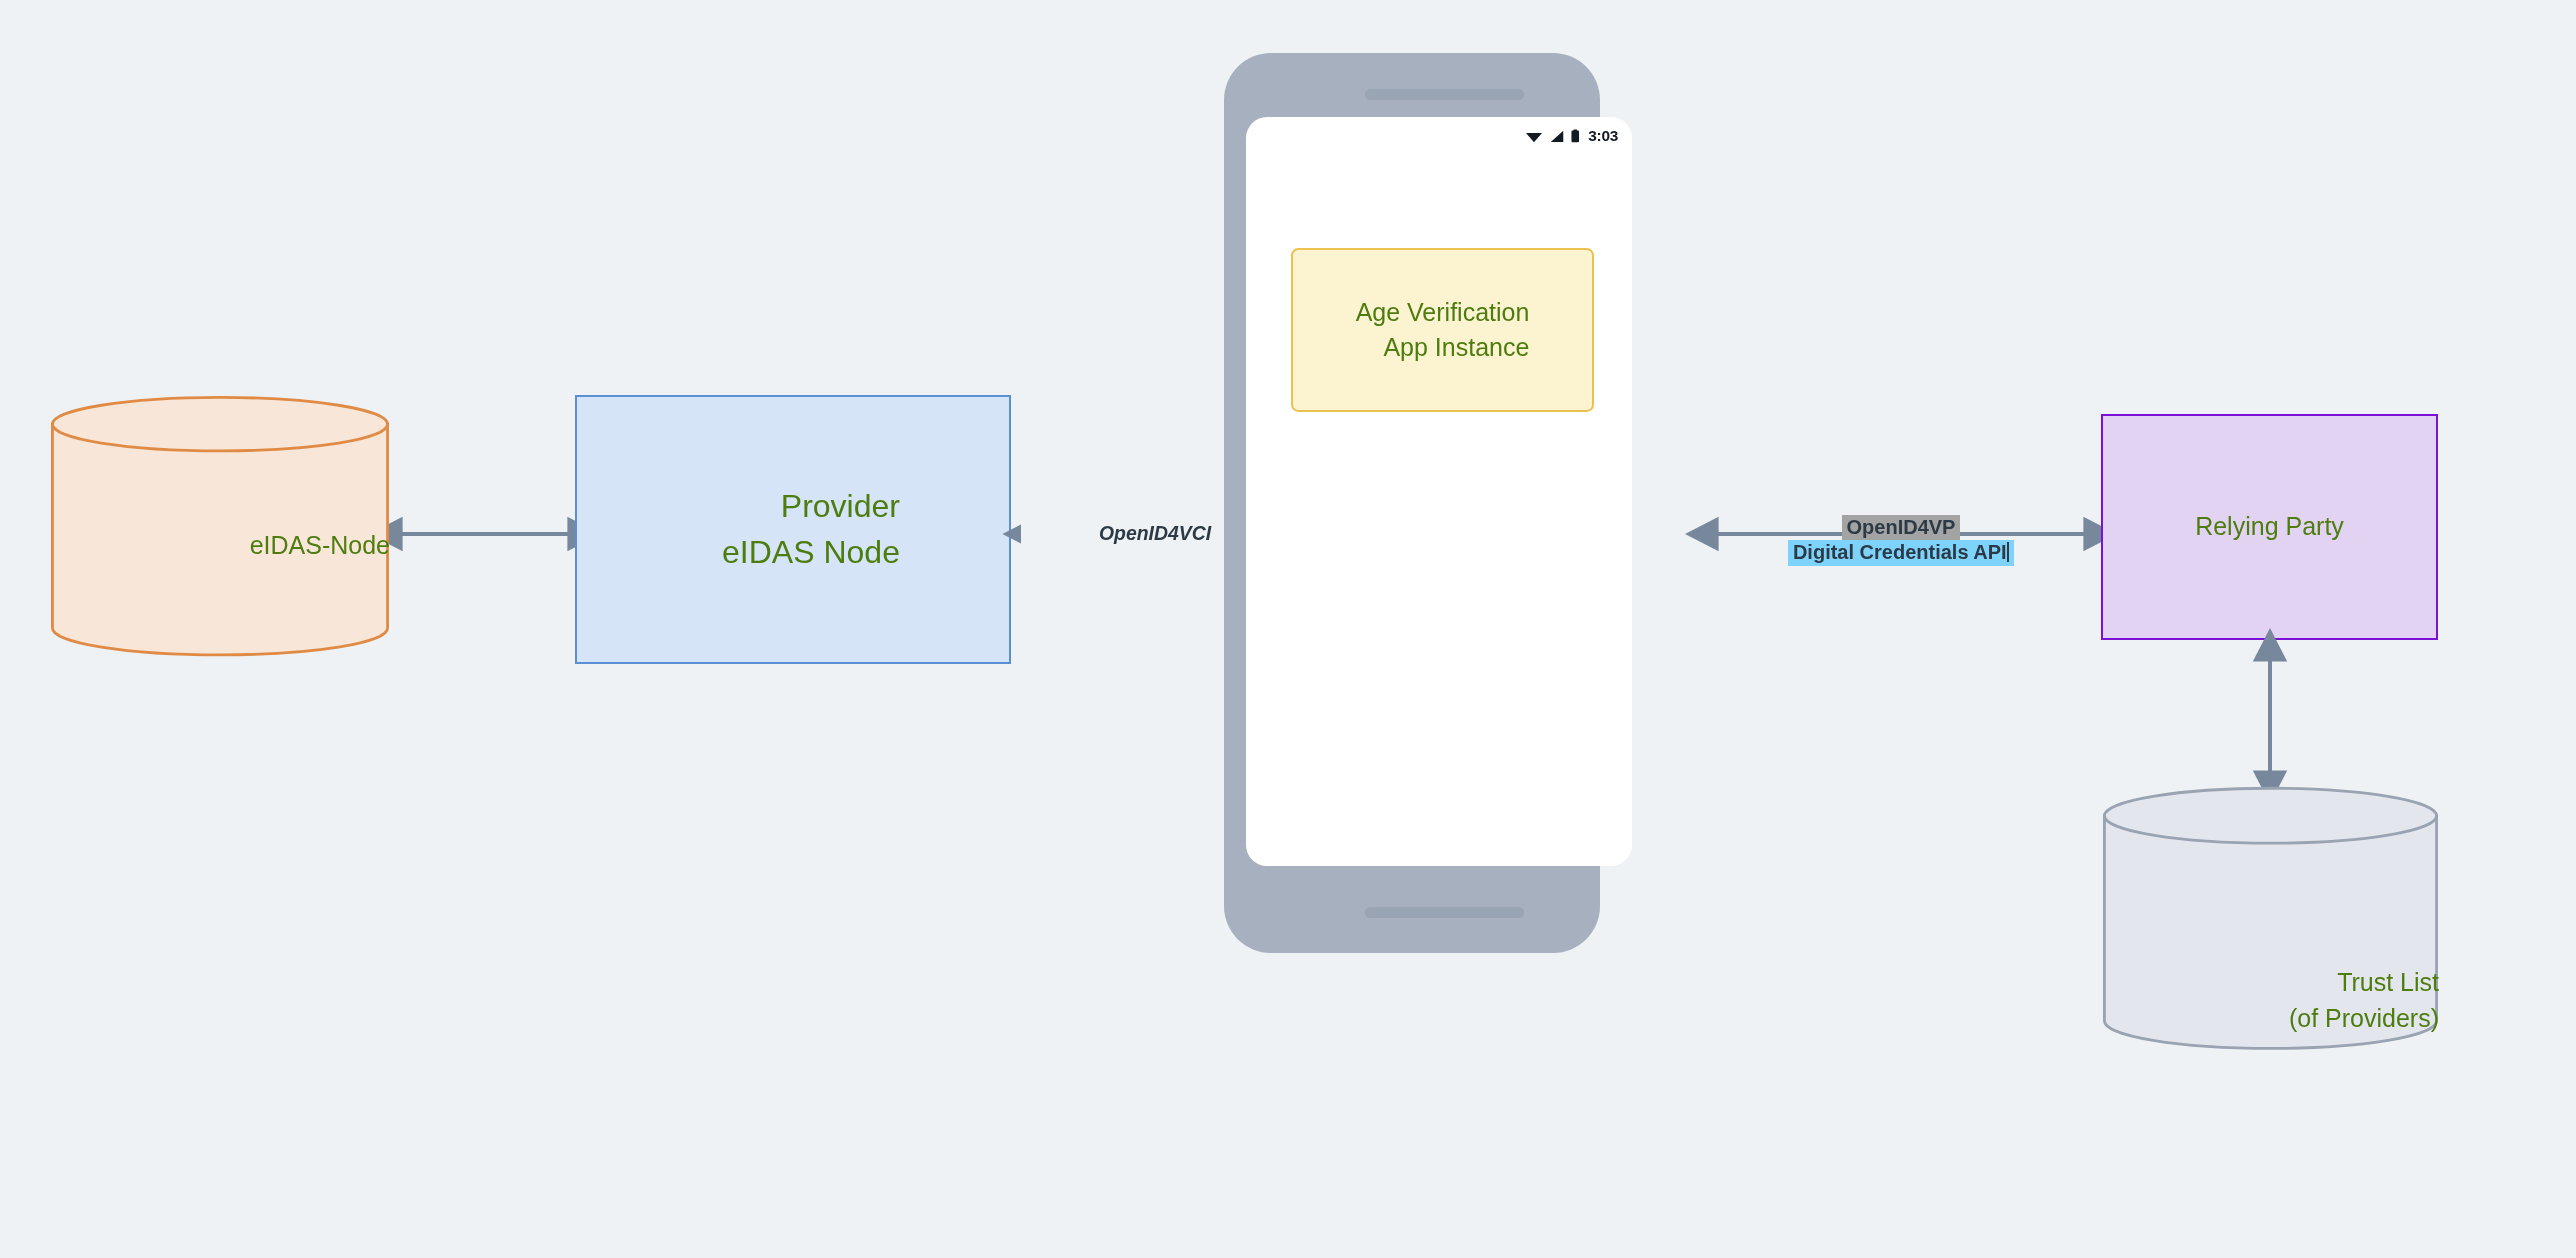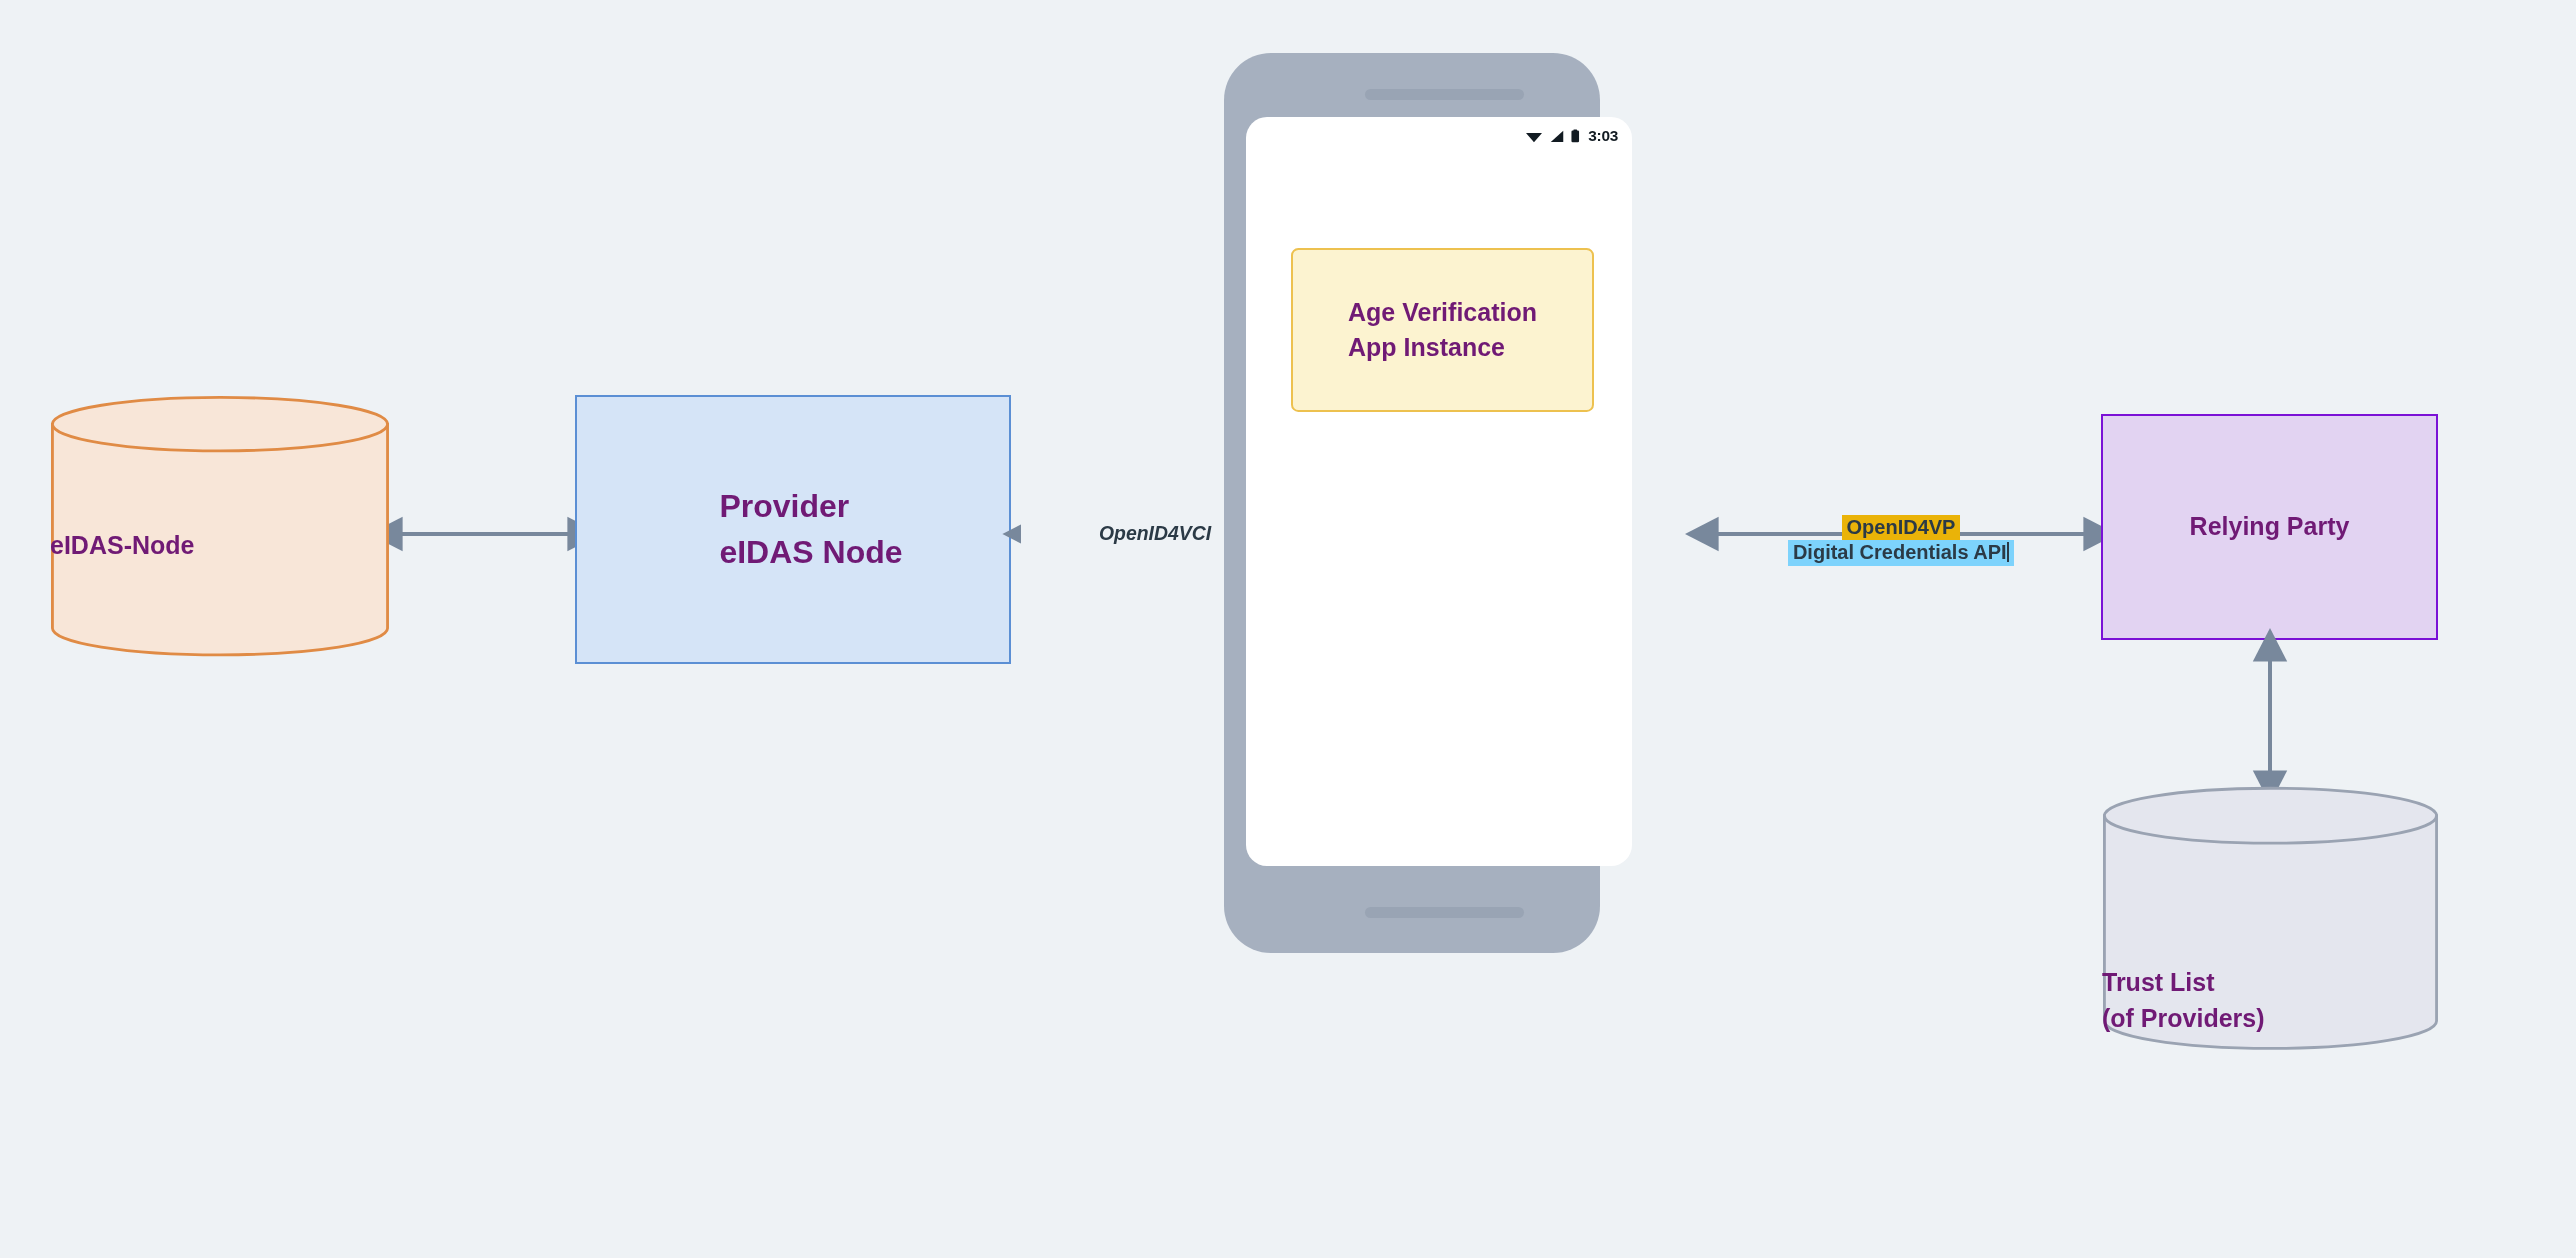--- a/index.html
+++ b/index.html
@@ -17,23 +17,23 @@
     height: 1259px;
     background: #eef2f5;
     overflow: hidden;
   }
 
   
   .node-label {
     position: absolute;
     left: 0;
     right: 0;
-    text-align: left;
-    color: #701a75;
-    font-weight: bold;
+    text-align: right;
+    color: #4d7c0f;
+    font-weight: normal;
     line-height: 1.42;
     white-space: pre-line;
     pointer-events: none;
   }
 
   
   .cyl {
     position: absolute;
   }
   .cyl svg {
@@ -228,21 +228,21 @@
       <marker id="ah-l-3" markerWidth="9" markerHeight="9" refX="8" refY="4.5" orient="auto">
         <path d="M 9 0.2 L 0.6 4.5 L 9 8.8 Z" fill="#78889c"></path>
       </marker>
       <marker id="ah-r-3" markerWidth="9" markerHeight="9" refX="1" refY="4.5" orient="auto">
         <path d="M 0 0.2 L 8.4 4.5 L 0 8.8 Z" fill="#78889c"></path>
       </marker>
     </defs>
     <line x1="12" y1="20" x2="478" y2="20" stroke="#78889c" stroke-width="5" marker-start="url(#ah-l-3)" marker-end="url(#ah-r-3)"></line>
   </svg>
   <div class="edge-label" style="left:1703px; top:489px; width:396px; font-size:20px;">
-    <div style="background:#eab308; display:inline-block; padding:0 4.9px;">OpenID4VP</div>
+    <div style="background:#a3a3a3; display:inline-block; padding:0 4.9px;">OpenID4VP</div>
     <div style="background:#7dd3fc; display:inline-block; padding:0 4.9px;"><span>Digital Credentials API</span><span class="caret"></span></div>
   </div>
 
   <div class="box" style="left:2101px; top:414px; width:337px; height:226px;
               background:#e2d3f2; border:2.4px solid #7b11d6;">
     <div class="node-label" style="position:static; font-size:25px;">Relying Party</div>
   </div>
 
   <svg class="arrow-svg" style="left:2254px; top:647px; width:32px; height:138px;" viewBox="0 0 40 170">
     <defs>

